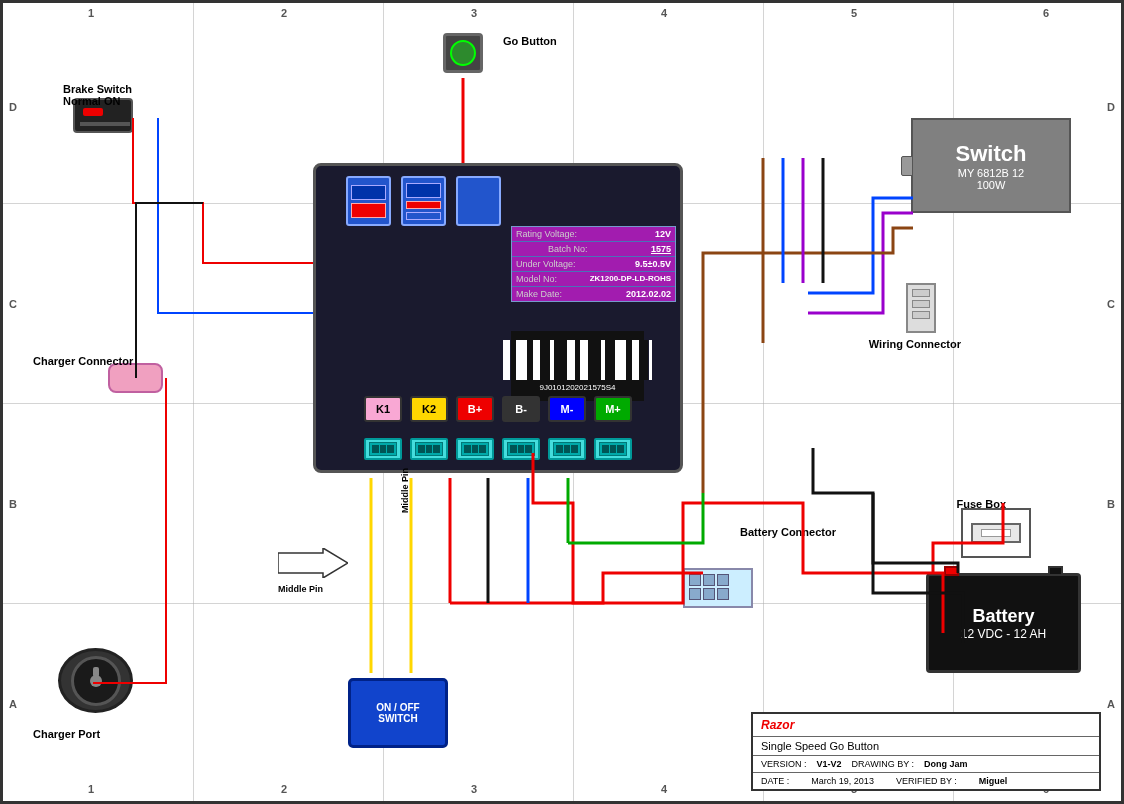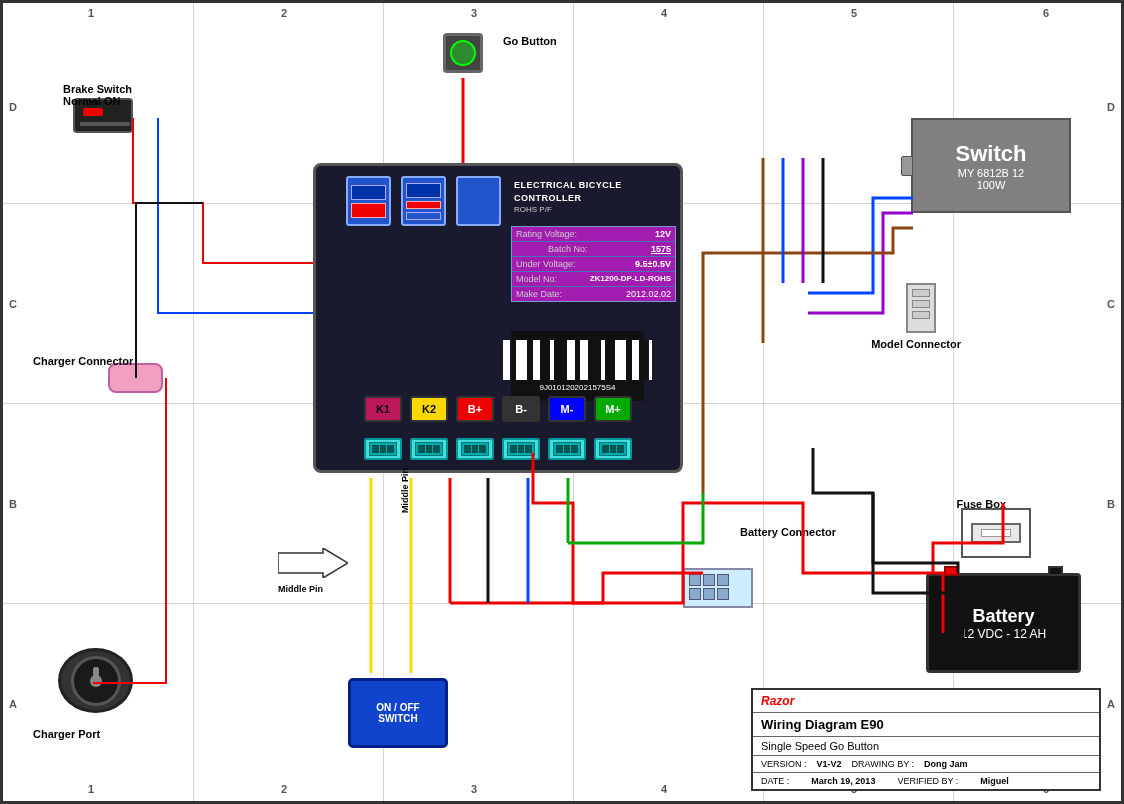--- a/index.html
+++ b/index.html
@@ -84,21 +84,21 @@
       height: 26px;
       border: 2px solid #333;
       display: flex;
       align-items: center;
       justify-content: center;
       font-size: 11px;
       font-weight: bold;
       color: #000;
       border-radius: 3px;
     }
-    .terminal.yellow { background: #be185d; }
+    .terminal.yellow { background: #f9a8d4; }
     .terminal.yellow2 { background: #FFD700; }
     .terminal.red-t { background: #e00; color: white; }
     .terminal.dark { background: #333; color: white; }
     .terminal.blue-t { background: #00f; color: white; }
     .terminal.green-t { background: #0a0; color: white; }
     .conn-tab {
       width: 38px;
       height: 22px;
       background: #4dd;
       border: 2px solid #099;
@@ -397,45 +397,41 @@
         <div style="width:35px;height:15px;background:#e00;border:1px solid #faa;"></div>
       </div>
       <div style="width:45px;height:50px;background:#2255cc;border:2px solid #88aaff;border-radius:3px;display:flex;flex-direction:column;align-items:center;justify-content:center;gap:3px;">
         <div style="width:35px;height:15px;background:#0033aa;border:1px solid #aaf;"></div>
         <div style="width:35px;height:8px;background:#e00;border:1px solid #faa;"></div>
         <div style="width:35px;height:8px;background:#2255cc;border:1px solid #aaf;"></div>
       </div>
       <div style="width:45px;height:50px;background:#2255cc;border:2px solid #88aaff;border-radius:3px;"></div>
     </div>
 
-    <div style="position:absolute;top:10px;left:195px;width:170px;color:white;font-size:9px;line-height:1.4;padding:3px;">
-      <div style="font-weight:bold;font-size:9px;letter-spacing:0.5px;">ELECTRICAL BICYCLE CONTROLLER</div>
-      <div style="font-size:8px;color:#ccc;">ROHS P/F</div>
-    </div>
 
     <div style="position:absolute;top:60px;left:195px;width:165px;background:#a21caf;border:1px solid #7799cc;font-size:9px;">
       <div style="display:flex;border-bottom:1px solid #4a72b8;padding:2px 4px;">
         <span style="color:#ccc;flex:1;">Rating Voltage:</span>
         <span style="color:white;font-weight:bold;">12V</span>
       </div>
       <div style="display:flex;border-bottom:1px solid #4a72b8;padding:2px 4px;">
         <span style="color:#ccc;flex:1;margin-left:32px;">Batch No:</span>
         <span style="color:white;font-weight:bold;text-decoration:underline;">1575</span>
       </div>
       <div style="display:flex;border-bottom:1px solid #4a72b8;padding:2px 4px;">
         <span style="color:#ccc;flex:1;">Under Voltage:</span>
         <span style="color:white;font-weight:bold;">9.5±0.5V</span>
       </div>
       <div style="display:flex;border-bottom:1px solid #4a72b8;padding:2px 4px;">
         <span style="color:#ccc;flex:1;">Model No:</span>
         <span style="color:white;font-weight:bold;font-size:8px;">ZK1200-DP-LD-ROHS</span>
       </div>
       <div style="display:flex;padding:2px 4px;">
         <span style="color:#ccc;flex:1;">Make Date:</span>
-        <span style="color:white;font-weight:normal;">2012.02.02</span>
+        <span style="color:white;font-weight:bold;">2012.02.02</span>
       </div>
     </div>
 
     <div style="position:absolute;top:165px;left:195px;width:133px;background:#111;height:70px;display:flex;flex-direction:column;align-items:center;justify-content:center;">
       <div style="width:150px;height:40px;display:flex;gap:1px;">
 
         <div style="flex:2;background:white;"></div>
           <div style="flex:1;background:#111;"></div>
         <div style="flex:3;background:white;"></div>
           <div style="flex:1;background:#111;"></div>
@@ -513,21 +509,21 @@
     </div>
   </div>
 
   <div id="motor-box">
     <div class="motor-title">Switch</div>
     <div class="motor-subtitle">MY 6812B  12</div>
     <div class="motor-subtitle">100W</div>
 
     <div style="position:absolute;left:-12px;top:50%;transform:translateY(-50%);width:12px;height:20px;background:#999;border:1px solid #555;border-radius:2px 0 0 2px;"></div>
   </div>
-  <div class="comp-label" style="top:335px; right:160px;">Model Connector</div>
+  <div class="comp-label" style="top:335px; right:160px;">Wiring Connector</div>
 
   <div id="motor-connector">
     <div style="display:flex;flex-direction:column;gap:3px;padding:4px;">
       <div style="width:100%;height:8px;background:#ccc;border:1px solid #888;"></div>
       <div style="width:100%;height:8px;background:#ccc;border:1px solid #888;"></div>
       <div style="width:100%;height:8px;background:#ccc;border:1px solid #888;"></div>
     </div>
   </div>
 
   <div id="charger-connector"></div>
@@ -586,33 +582,30 @@
     </svg>
     <div style="font-size:9px;font-weight:bold;margin-top:2px;">Middle Pin</div>
   </div>
 
   <div style="position:absolute;top:510px;left:397px;transform:rotate(-90deg);transform-origin:top left;font-size:9px;font-weight:bold;white-space:nowrap;z-index:11;">Middle Pin</div>
 
   <div id="title-block">
     <div class="tb-row" style="padding:4px 8px;">
       <span class="tb-logo">Razor</span>
     </div>
-    <div class="tb-row" style="padding:4px 8px;">
-      <span class="tb-title">Wiring Diagram E90</span>
-    </div>
     <div class="tb-row" style="padding:3px 8px; border-bottom:none;">
       <span class="tb-sub">Single Speed Go Button</span>
     </div>
     <div style="display:flex;border-top:1px solid #666;font-size:9px;padding:3px 8px;gap:10px;">
       <span>VERSION :</span>
       <span style="font-weight:bold;">V1-V2</span>
       <span>DRAWING BY :</span>
       <span style="font-weight:bold;">Dong Jam</span>
     </div>
     <div style="display:flex;font-size:9px;padding:3px 8px;gap:22px;border-top:1px solid #666;">
       <span>DATE :</span>
-      <span style="font-weight:bold;">March 19, 2013</span>
+      <span style="font-weight:normal;">March 19, 2013</span>
       <span>VERIFIED BY :</span>
       <span style="font-weight:bold;">Miguel</span>
     </div>
   </div>
 
 </div>
 
 </body></html>

